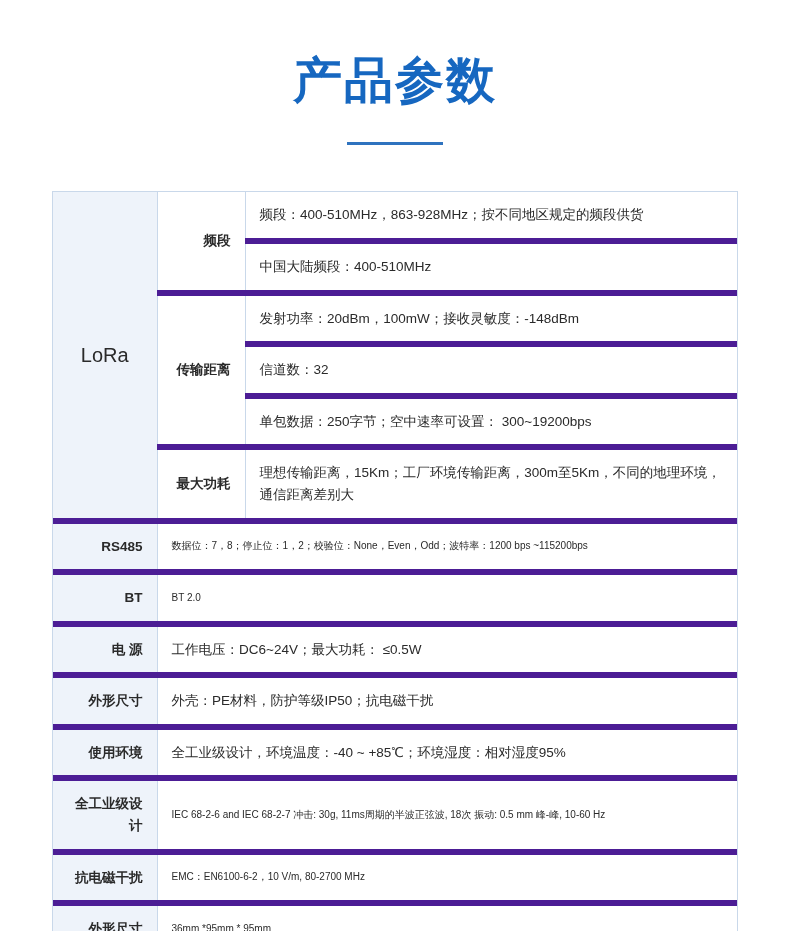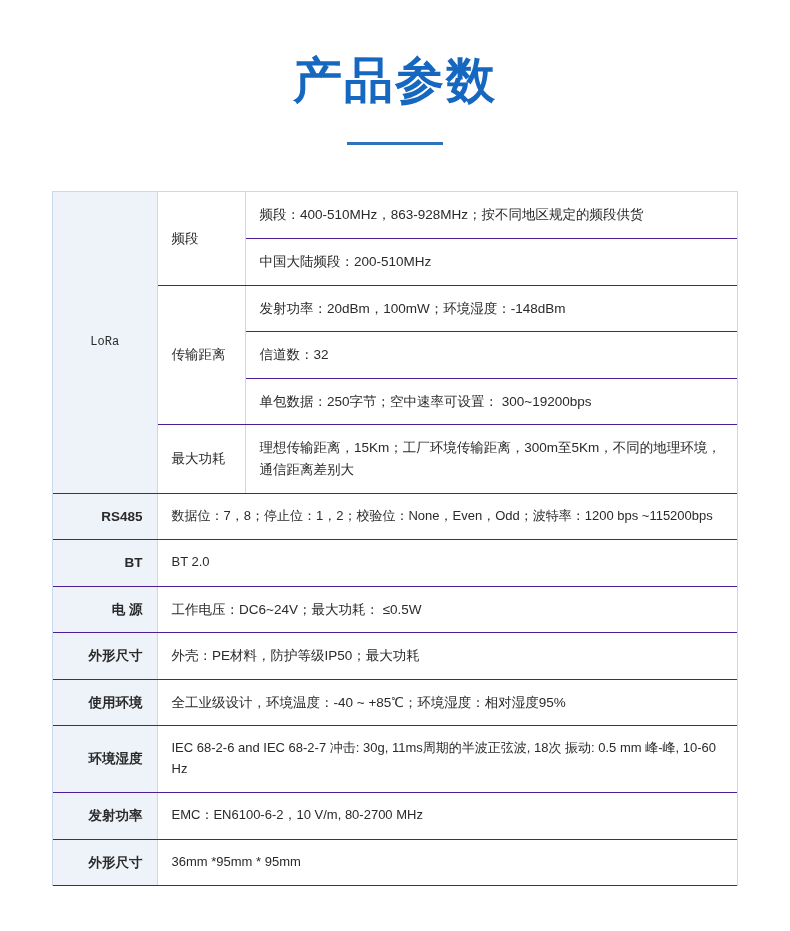--- a/index.html
+++ b/index.html
@@ -41,56 +41,56 @@
     border: 1px solid #c9d8ea;
     border-bottom: none;
   }
   table.spec {
     width: 100%;
     border-collapse: collapse;
     table-layout: fixed;
   }
   table.spec td {
     border-right: 1px solid #c9d8ea;
-    border-bottom: 1px solid #4c1d95;
+    border-bottom: 6px solid #4c1d95;
     padding: 12px 14px;
     font-size: 13.5px;
     color: #2a2a2a;
     line-height: 1.6;
     vertical-align: middle;
   }
   table.spec td:last-child { border-right: none; }
   .cat-cell {
     background: #eef3fa;
     color: #1c2b40;
     font-size: 14px;
     font-weight: bold;
     text-align: right;
     padding-left: 18px;
     width: 104px;
   }
   .cat-cell.lora {
     font-weight: normal;
-    font-size: 12px;
+    font-size: 20px;
     text-align: center;
-    font-family: Liberation Mono, monospace;
   }
   .sub-cell {
     width: 88px;
-    text-align: left;
+    text-align: right;
     font-size: 13.5px;
     color: #2a2a2a;
     padding: 12px 6px;
+    font-weight: bold;
   }
   .val-cell {
     font-size: 13.5px;
     color: #2a2a2a;
   }
   .val-cell.latin {
-    font-size: 13px;
+    font-size: 10px;
   }
   .col-a { width: 104px; }
   .col-b { width: 88px; }
 </style>
 </head>
 <body>
 
 <div class="page">
 
   <div class="title-block">
@@ -106,25 +106,25 @@
         <col>
       </colgroup>
       <tbody>
 
         <tr>
           <td class="cat-cell lora" rowspan="6">LoRa</td>
           <td class="sub-cell" rowspan="2">频段</td>
           <td class="val-cell">频段：400-510MHz，863-928MHz；按不同地区规定的频段供货</td>
         </tr>
         <tr>
-          <td class="val-cell">中国大陆频段：200-510MHz</td>
+          <td class="val-cell">中国大陆频段：400-510MHz</td>
         </tr>
         <tr>
           <td class="sub-cell" rowspan="3">传输距离</td>
-          <td class="val-cell">发射功率：20dBm，100mW；环境湿度：-148dBm</td>
+          <td class="val-cell">发射功率：20dBm，100mW；接收灵敏度：-148dBm</td>
         </tr>
         <tr>
           <td class="val-cell">信道数：32</td>
         </tr>
         <tr>
           <td class="val-cell">单包数据：250字节；空中速率可设置： 300~19200bps</td>
         </tr>
         <tr>
           <td class="sub-cell">最大功耗</td>
           <td class="val-cell">理想传输距离，15Km；工厂环境传输距离，300m至5Km，不同的地理环境，通信距离差别大</td>
@@ -137,32 +137,32 @@
         <tr>
           <td class="cat-cell">BT</td>
           <td class="val-cell latin" colspan="2">BT 2.0</td>
         </tr>
         <tr>
           <td class="cat-cell">电 源</td>
           <td class="val-cell" colspan="2">工作电压：DC6~24V；最大功耗： ≤0.5W</td>
         </tr>
         <tr>
           <td class="cat-cell">外形尺寸</td>
-          <td class="val-cell" colspan="2">外壳：PE材料，防护等级IP50；最大功耗</td>
+          <td class="val-cell" colspan="2">外壳：PE材料，防护等级IP50；抗电磁干扰</td>
         </tr>
         <tr>
           <td class="cat-cell">使用环境</td>
           <td class="val-cell" colspan="2">全工业级设计，环境温度：-40 ~ +85℃；环境湿度：相对湿度95%</td>
         </tr>
         <tr>
-          <td class="cat-cell">环境湿度</td>
+          <td class="cat-cell">全工业级设计</td>
           <td class="val-cell latin" colspan="2">IEC 68-2-6 and IEC 68-2-7 冲击: 30g, 11ms周期的半波正弦波, 18次 振动: 0.5 mm 峰-峰, 10-60 Hz</td>
         </tr>
         <tr>
-          <td class="cat-cell">发射功率</td>
+          <td class="cat-cell">抗电磁干扰</td>
           <td class="val-cell latin" colspan="2">EMC：EN6100-6-2，10 V/m, 80-2700 MHz</td>
         </tr>
         <tr>
           <td class="cat-cell">外形尺寸</td>
           <td class="val-cell latin" colspan="2">36mm *95mm * 95mm</td>
         </tr>
       </tbody>
     </table>
   </div>
 

